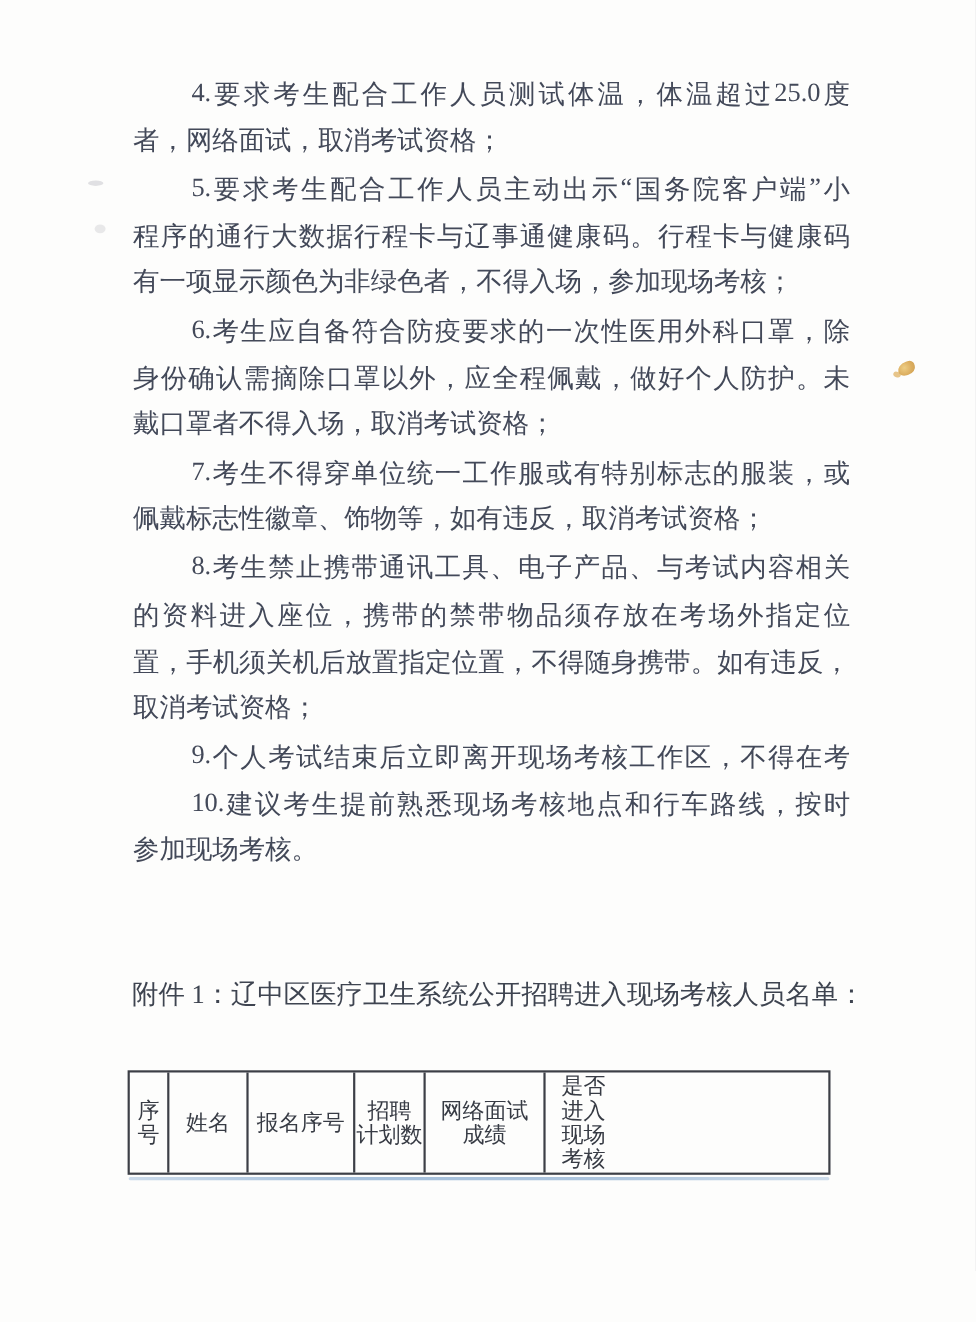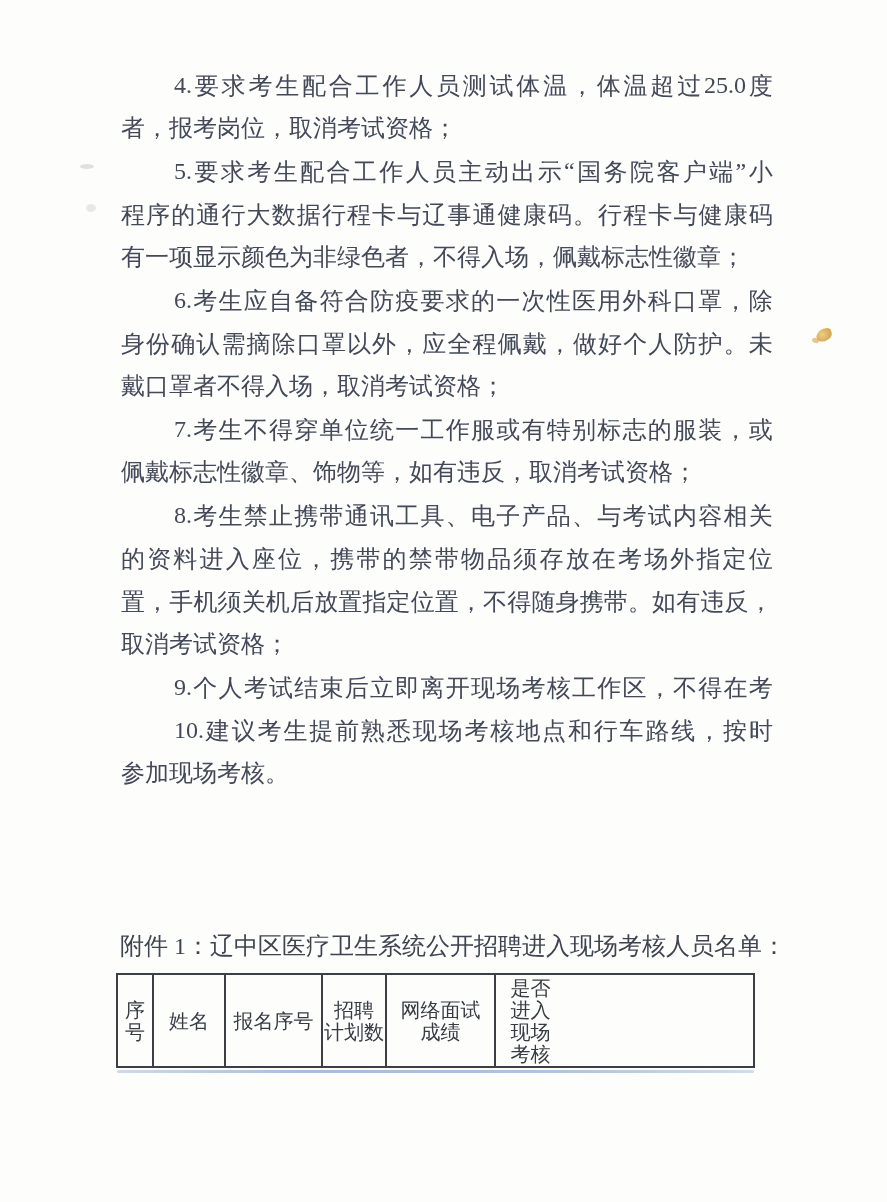--- a/index.html
+++ b/index.html
@@ -11,21 +11,21 @@
   }
   
   #text-block{position:absolute;left:121px;top:64px;width:652px;}
   .line{height:43px;font-size:24px;color:#434959;}
   .line.plain{line-height:43px;white-space:nowrap;}
   .line.fill{display:flex;justify-content:space-between;align-items:center;}
   .line.indent{padding-left:53px;}
   .line span{display:inline-block;}
   
   .attach-title{
-    position:absolute;left:120px;top:930px;width:680px;
+    position:absolute;left:120px;top:889px;width:680px;
     font-size:24px;line-height:32px;white-space:nowrap;color:#3e4450;
   }
   
   .roster{
     position:absolute;left:116px;top:973px;width:639px;height:95px;
     box-sizing:border-box;display:flex;
     border:2px solid #3c3f46;
   }
   .cell{
     box-sizing:content-box;display:flex;flex-direction:column;
@@ -81,21 +81,21 @@
         <span>体</span>
         <span>温</span>
         <span>，</span>
         <span>体</span>
         <span>温</span>
         <span>超</span>
         <span>过</span>
         <span>25.0</span>
         <span>度</span>
       </div>
-      <div class="line plain">者，报考岗位，取消考试资格；</div>
+      <div class="line plain">者，网络面试，取消考试资格；</div>
       <div class="line fill indent">
         <span>5.</span>
         <span>要</span>
         <span>求</span>
         <span>考</span>
         <span>生</span>
         <span>配</span>
         <span>合</span>
         <span>工</span>
         <span>作</span>
@@ -136,21 +136,21 @@
         <span>码</span>
         <span>。</span>
         <span>行</span>
         <span>程</span>
         <span>卡</span>
         <span>与</span>
         <span>健</span>
         <span>康</span>
         <span>码</span>
       </div>
-      <div class="line plain">有一项显示颜色为非绿色者，不得入场，佩戴标志性徽章；</div>
+      <div class="line plain">有一项显示颜色为非绿色者，不得入场，参加现场考核；</div>
       <div class="line fill indent">
         <span>6.</span>
         <span>考</span>
         <span>生</span>
         <span>应</span>
         <span>自</span>
         <span>备</span>
         <span>符</span>
         <span>合</span>
         <span>防</span>

